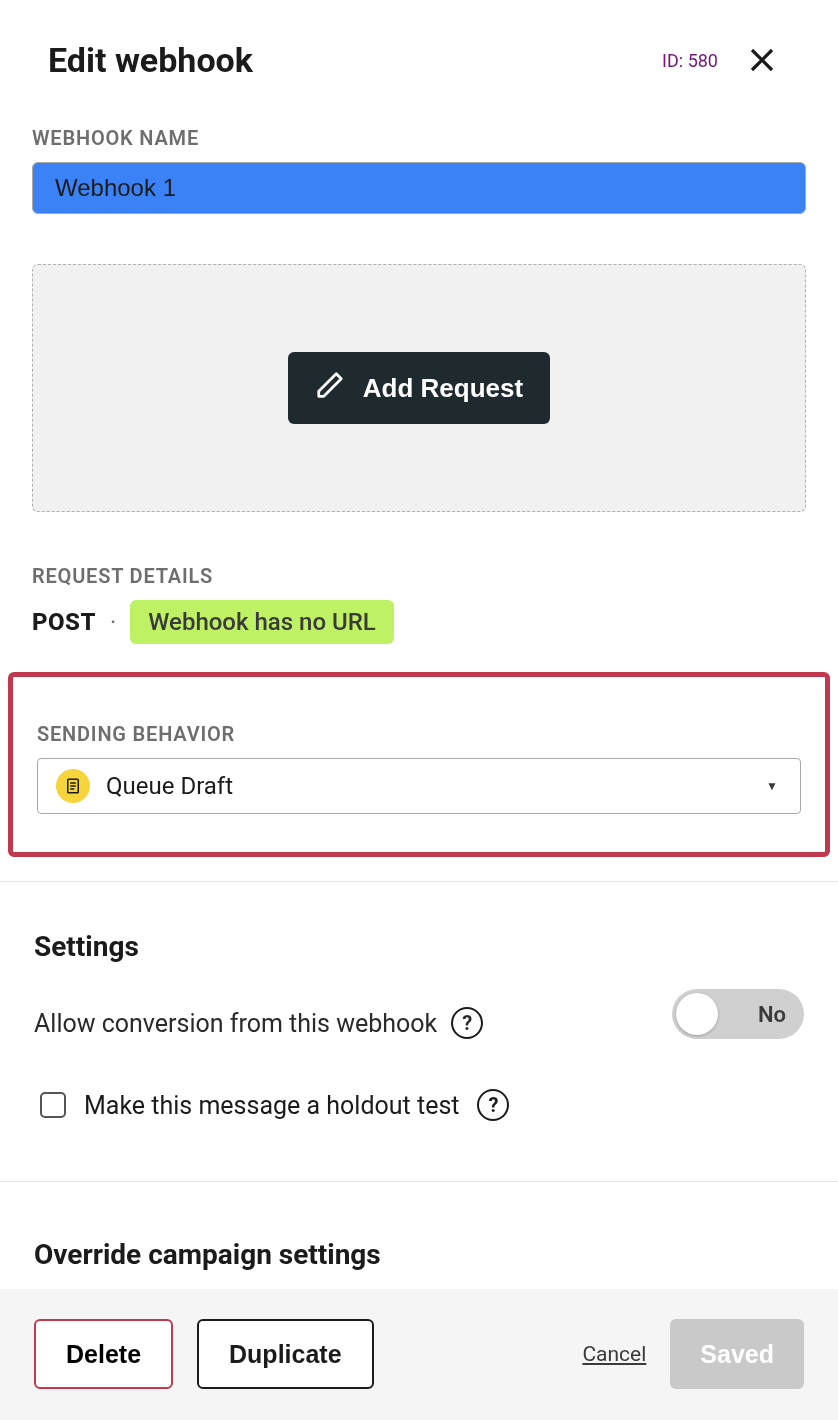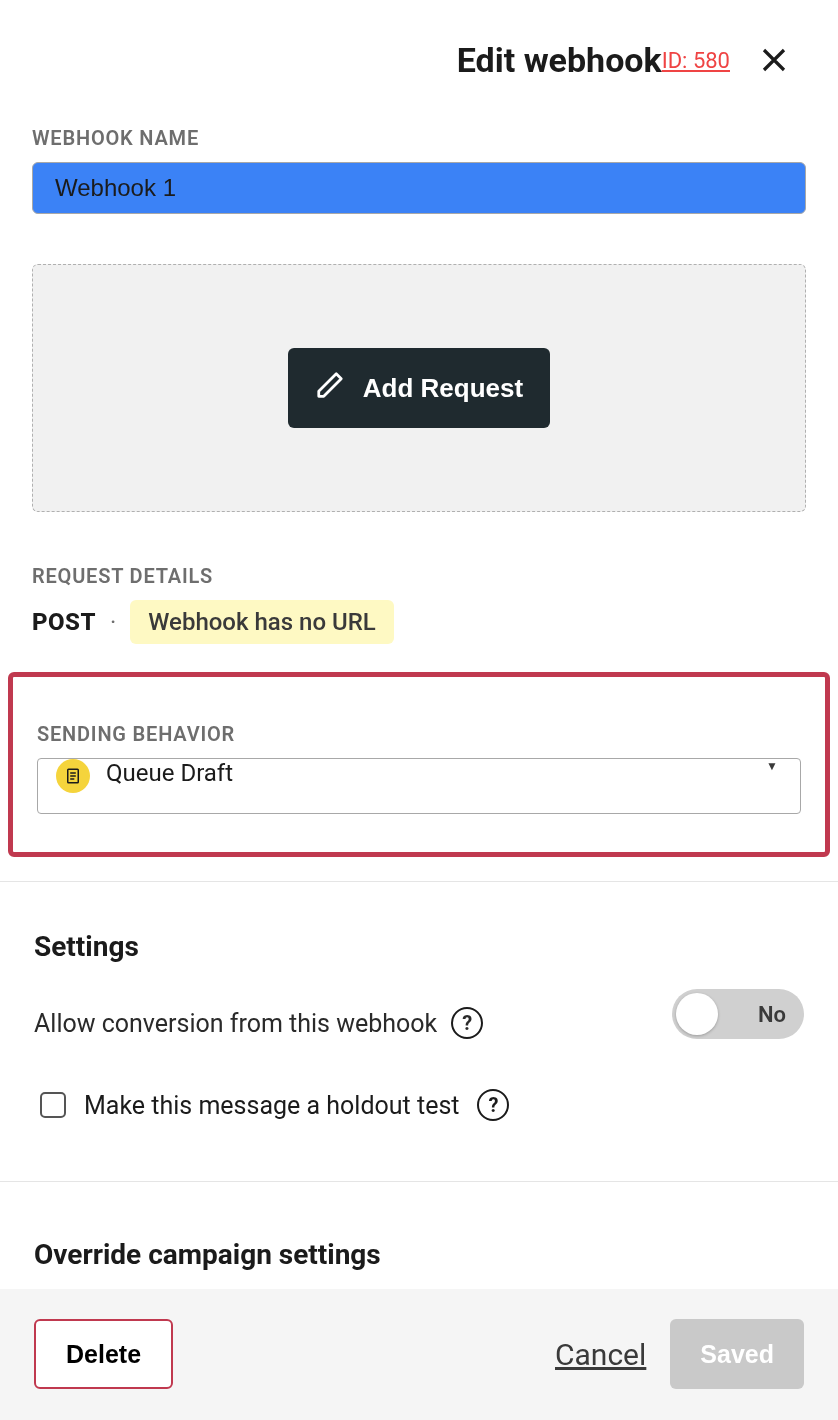--- a/index.html
+++ b/index.html
@@ -1,43 +1,43 @@
 <!DOCTYPE html>
 <html><head>
 <meta charset="utf-8">
 <style>
   * { box-sizing: border-box; margin: 0; padding: 0; }
   html, body { width: 838px; height: 1420px; font-family: -apple-system, BlinkMacSystemFont, "Segoe UI", Roboto, Helvetica, Arial, sans-serif; color: #1b1b1b; background: #fff; }
   .page { display: flex; flex-direction: column; height: 1420px; }
   .content { flex: 1 1 auto; overflow: hidden; padding: 0; }
   
-  .header { display: flex; align-items: center; justify-content: flex-end; padding: 40px 48px 10px 48px; }
+  .header { display: flex; align-items: center; justify-content: space-between; padding: 40px 60px 10px 48px; }
   .header h1 { font-size: 34px; font-weight: 700; }
   .header-right { display: flex; align-items: center; gap: 28px; }
-  .id-link { font-size: 22px; color: #ef4444; text-decoration: underline; }
+  .id-link { font-size: 18px; color: #701a75; }
   .close-icon { width: 32px; height: 32px; display: flex; align-items: center; justify-content: center; cursor: pointer; }
   .close-icon svg { stroke: #1b1b1b; stroke-width: 3.2; }
   
   .section-label { font-size: 20px; letter-spacing: 0.8px; color: #6e6e6e; font-weight: 600; margin: 36px 0 12px 0; }
   .pad { padding: 0 32px; }
   
   .text-input { width: 100%; height: 52px; font-size: 24px; padding: 0 22px; border: 1px solid #a8a8a8; border-radius: 6px; background: #3b82f6; color: #1b1b1b; }
   
   .add-box { margin-top: 50px; height: 248px; border: 1.5px dashed #b0b0b0; border-radius: 6px; background: #f1f1f1; display: flex; align-items: center; justify-content: center; }
-  .add-btn { background: #1f2a2f; color: #fff; border: none; border-radius: 6px; height: 80px; padding: 0 27px; display: flex; align-items: center; gap: 18px; font-size: 26px; font-weight: 700; cursor: pointer; }
+  .add-btn { background: #1f2a2f; color: #fff; border: none; border-radius: 6px; height: 72px; padding: 0 27px; display: flex; align-items: center; gap: 18px; font-size: 26px; font-weight: 700; cursor: pointer; }
   .add-btn svg { stroke: #fff; }
   
   .req-row { display: flex; align-items: center; gap: 14px; font-size: 24px; }
   .method { font-weight: 800; font-size: 24px; letter-spacing: 0.5px; }
   .dot { color: #6e6e6e; }
-  .tag { background: #fef9c3; color: #3a3a3a; border-radius: 6px; padding: 8px 18px; font-size: 24px; font-weight: 500; }
+  .tag { background: #bef264; color: #3a3a3a; border-radius: 6px; padding: 8px 18px; font-size: 24px; font-weight: 500; }
   
   .highlight-box { border: 5px solid #c0394f; border-radius: 6px; margin-top: 28px; padding: 20px 24px 38px 24px; }
   .highlight-box .section-label { margin-top: 25px; }
-  .select-wrap { position: relative; width: 100%; height: 56px; border: 1px solid #a8a8a8; border-radius: 4px; background: #fff; display: flex; align-items: flex-start; padding: 0 18px; gap: 16px; cursor: pointer; }
+  .select-wrap { position: relative; width: 100%; height: 56px; border: 1px solid #a8a8a8; border-radius: 4px; background: #fff; display: flex; align-items: center; padding: 0 18px; gap: 16px; cursor: pointer; }
   .status-icon { width: 34px; height: 34px; border-radius: 50%; background: #f5d43c; display: flex; align-items: center; justify-content: center; }
   .status-icon svg { stroke: #1b1b1b; }
   .select-text { font-size: 24px; color: #1b1b1b; }
   .caret { position: absolute; right: 22px; font-size: 12px; color: #3a3a3a; }
   
   .divider { border-top: 1px solid #e5e5e5; margin-top: 24px; }
   .settings-block { padding: 48px 34px 0 34px; }
   .settings-title { font-size: 28px; font-weight: 700; margin-bottom: 26px; }
   .row { display: flex; align-items: flex-end; justify-content: space-between; gap: 29px; }
   .row-left { display: flex; align-items: center; gap: 14px; font-size: 25px; color: #2a2a2a; }
@@ -51,21 +51,21 @@
   .override-block { padding: 56px 34px 0 34px; }
   .override-title { font-size: 28px; font-weight: 700; margin-bottom: 20px; }
   .override-text { font-size: 25px; color: #6e6e6e; line-height: 1.45; }
   .inline-link { color: #4a4a4a; text-decoration: underline; }
   
   .footer { height: 135px; background: #f5f5f5; display: flex; align-items: center; justify-content: space-between; padding: 0 34px; }
   .footer-left, .footer-right { display: flex; align-items: center; gap: 24px; }
   .btn { height: 70px; padding: 0 30px; font-size: 25px; font-weight: 600; border-radius: 6px; cursor: pointer; display: flex; align-items: center; justify-content: center; }
   .btn-delete { border: 2px solid #c0394f; background: #fff; color: #000000; }
   .btn-duplicate { border: 2px solid #1b1b1b; background: #fff; color: #1b1b1b; }
-  .link-btn { font-size: 30px; color: #3a3a3a; text-decoration: underline; cursor: pointer; }
+  .link-btn { font-size: 21px; color: #3a3a3a; text-decoration: underline; cursor: pointer; }
   .btn-saved { border: none; background: #c9c9c9; color: #fff; }
 </style>
 </head>
 <body>
 
 <div class="page">
   <div class="content">
 
     <div class="header">
       <h1>Edit webhook</h1>
@@ -150,19 +150,20 @@
       <div class="override-text">
         <span>Use the </span><a class="inline-link">settings</a><span> set for the campaign or override them for</span>
       </div>
     </div>
 
   </div>
 
   <div class="footer">
     <div class="footer-left">
       <button class="btn btn-delete">Delete</button>
+      <button class="btn btn-duplicate">Duplicate</button>
     </div>
     <div class="footer-right">
       <a class="link-btn">Cancel</a>
       <button class="btn btn-saved">Saved</button>
     </div>
   </div>
 </div>
 
 </body></html>

